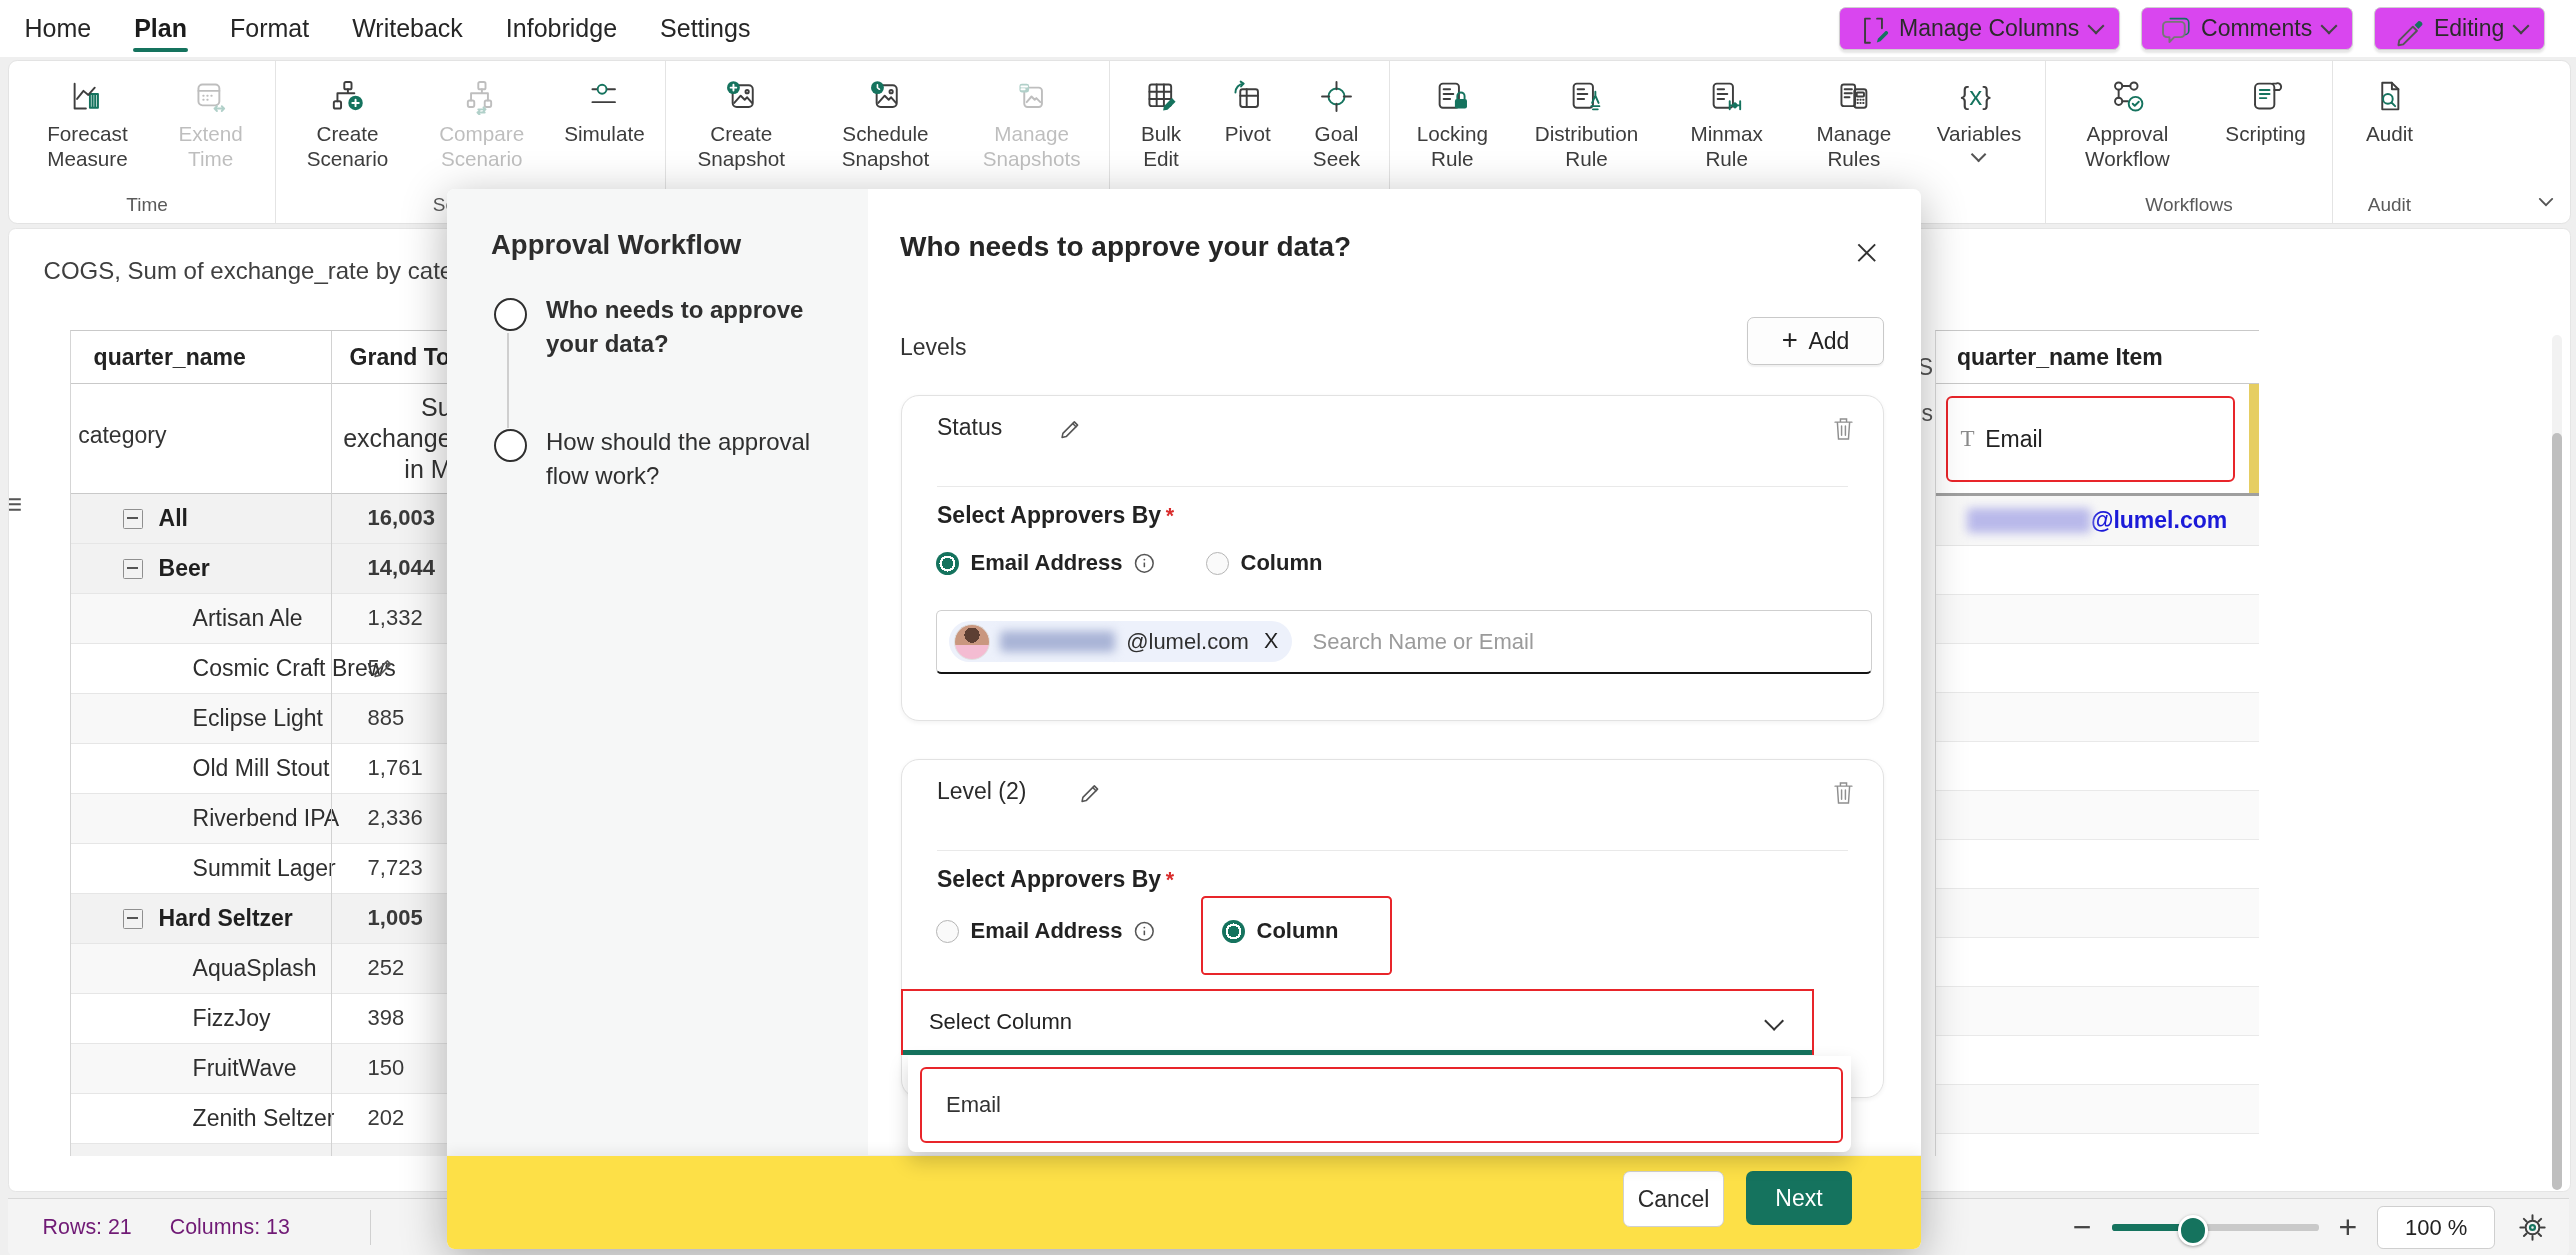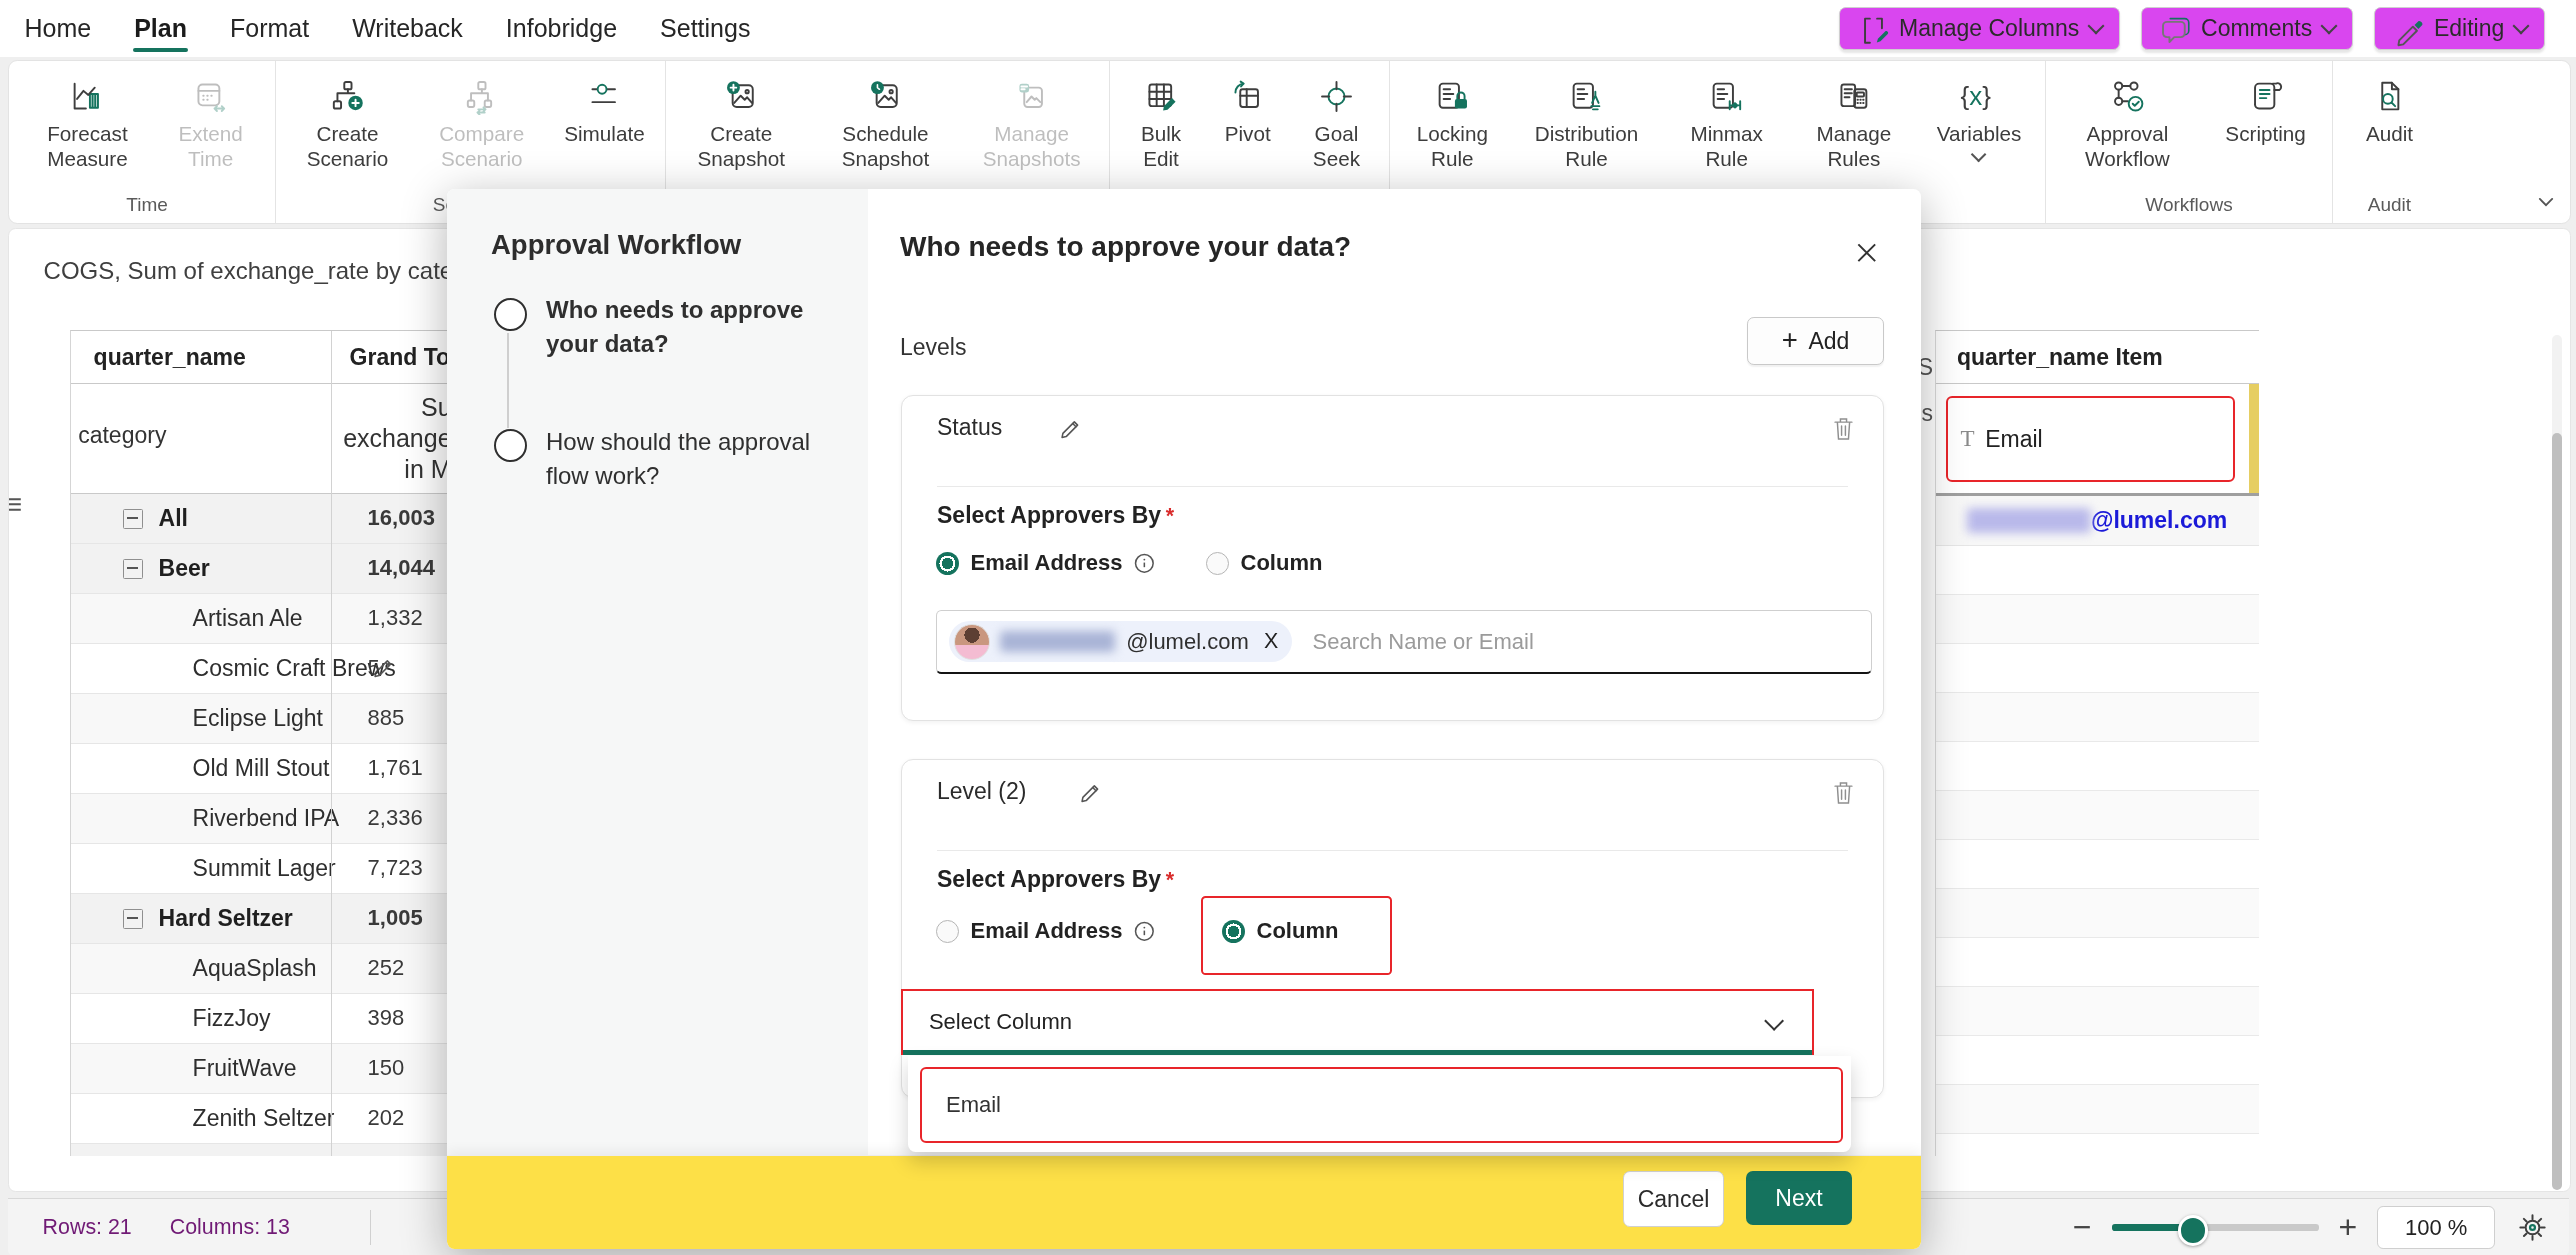--- a/index.html
+++ b/index.html
@@ -103,21 +103,21 @@
   .stepline{position:absolute;left:60px;top:144px;height:95px;width:0;border-left:2.7px solid #cfcfcf;}
   .steptext{position:absolute;left:99px;width:275px;font-size:24px;line-height:34px;color:#2f2f2f;}
   .steptext.bold{font-weight:600;}
   .modal-title{position:absolute;left:453px;top:42px;font-size:28px;font-weight:600;color:#262626;}
   .close-x{position:absolute;left:1406px;top:50px;width:27.5px;height:27.5px;cursor:pointer;}
   .close-x svg{stroke:#333;stroke-width:2.6;}
   .levels-label{position:absolute;left:453px;top:145px;font-size:23px;color:#333;}
   .add-btn{position:absolute;left:1300px;top:128px;width:135px;height:46px;border:1.1px solid #c9c9c9;border-radius:6.9px;background:#fdfdfd;display:flex;align-items:center;justify-content:center;gap:10.7px;font-size:23px;color:#222;cursor:pointer;box-shadow:0 1.5px 1.5px rgba(0,0,0,.06);}
   .add-plus{font-size:27.5px;font-weight:400;margin-top:-2.3px;}
 
-  .card{position:absolute;left:454px;width:981px;background:#fff;border:1.1px solid #e2e2e2;border-radius:12px;box-shadow:0 1.5px 4.6px rgba(0,0,0,.05);}
+  .card{position:absolute;left:454px;width:981px;background:#fff;border:1.1px solid #e2e2e2;border-radius:18px;box-shadow:0 1.5px 4.6px rgba(0,0,0,.05);}
   .card-title{position:absolute;left:35px;top:18.4px;font-size:23px;color:#2b2b2b;}
   .card-pencil{position:absolute;top:21.4px;width:24.5px;height:24.5px;cursor:pointer;}
   .card-trash{position:absolute;left:930px;top:20px;width:23px;height:26px;cursor:pointer;}
   .tsvg{stroke:#8f8f8f;fill:none;stroke-width:1.9;stroke-linecap:round;}
   .card-div{position:absolute;left:35px;right:35px;top:90px;border-top:1.1px solid #e9e9e9;}
   .sel-label{position:absolute;left:35px;top:106px;font-size:23px;font-weight:700;color:#222;}
   .star{color:#d92b2b;margin-left:4.6px;font-size:21.4px;}
   .radio-row{position:absolute;display:flex;align-items:center;gap:11.5px;}
   .radio{width:23px;height:23px;border-radius:50%;box-sizing:border-box;cursor:pointer;flex:none;}
   .radio.on{background:radial-gradient(circle,#15735E 0 5.7px,#fff 5.7px 8px,#15735E 8px 11.5px);}

